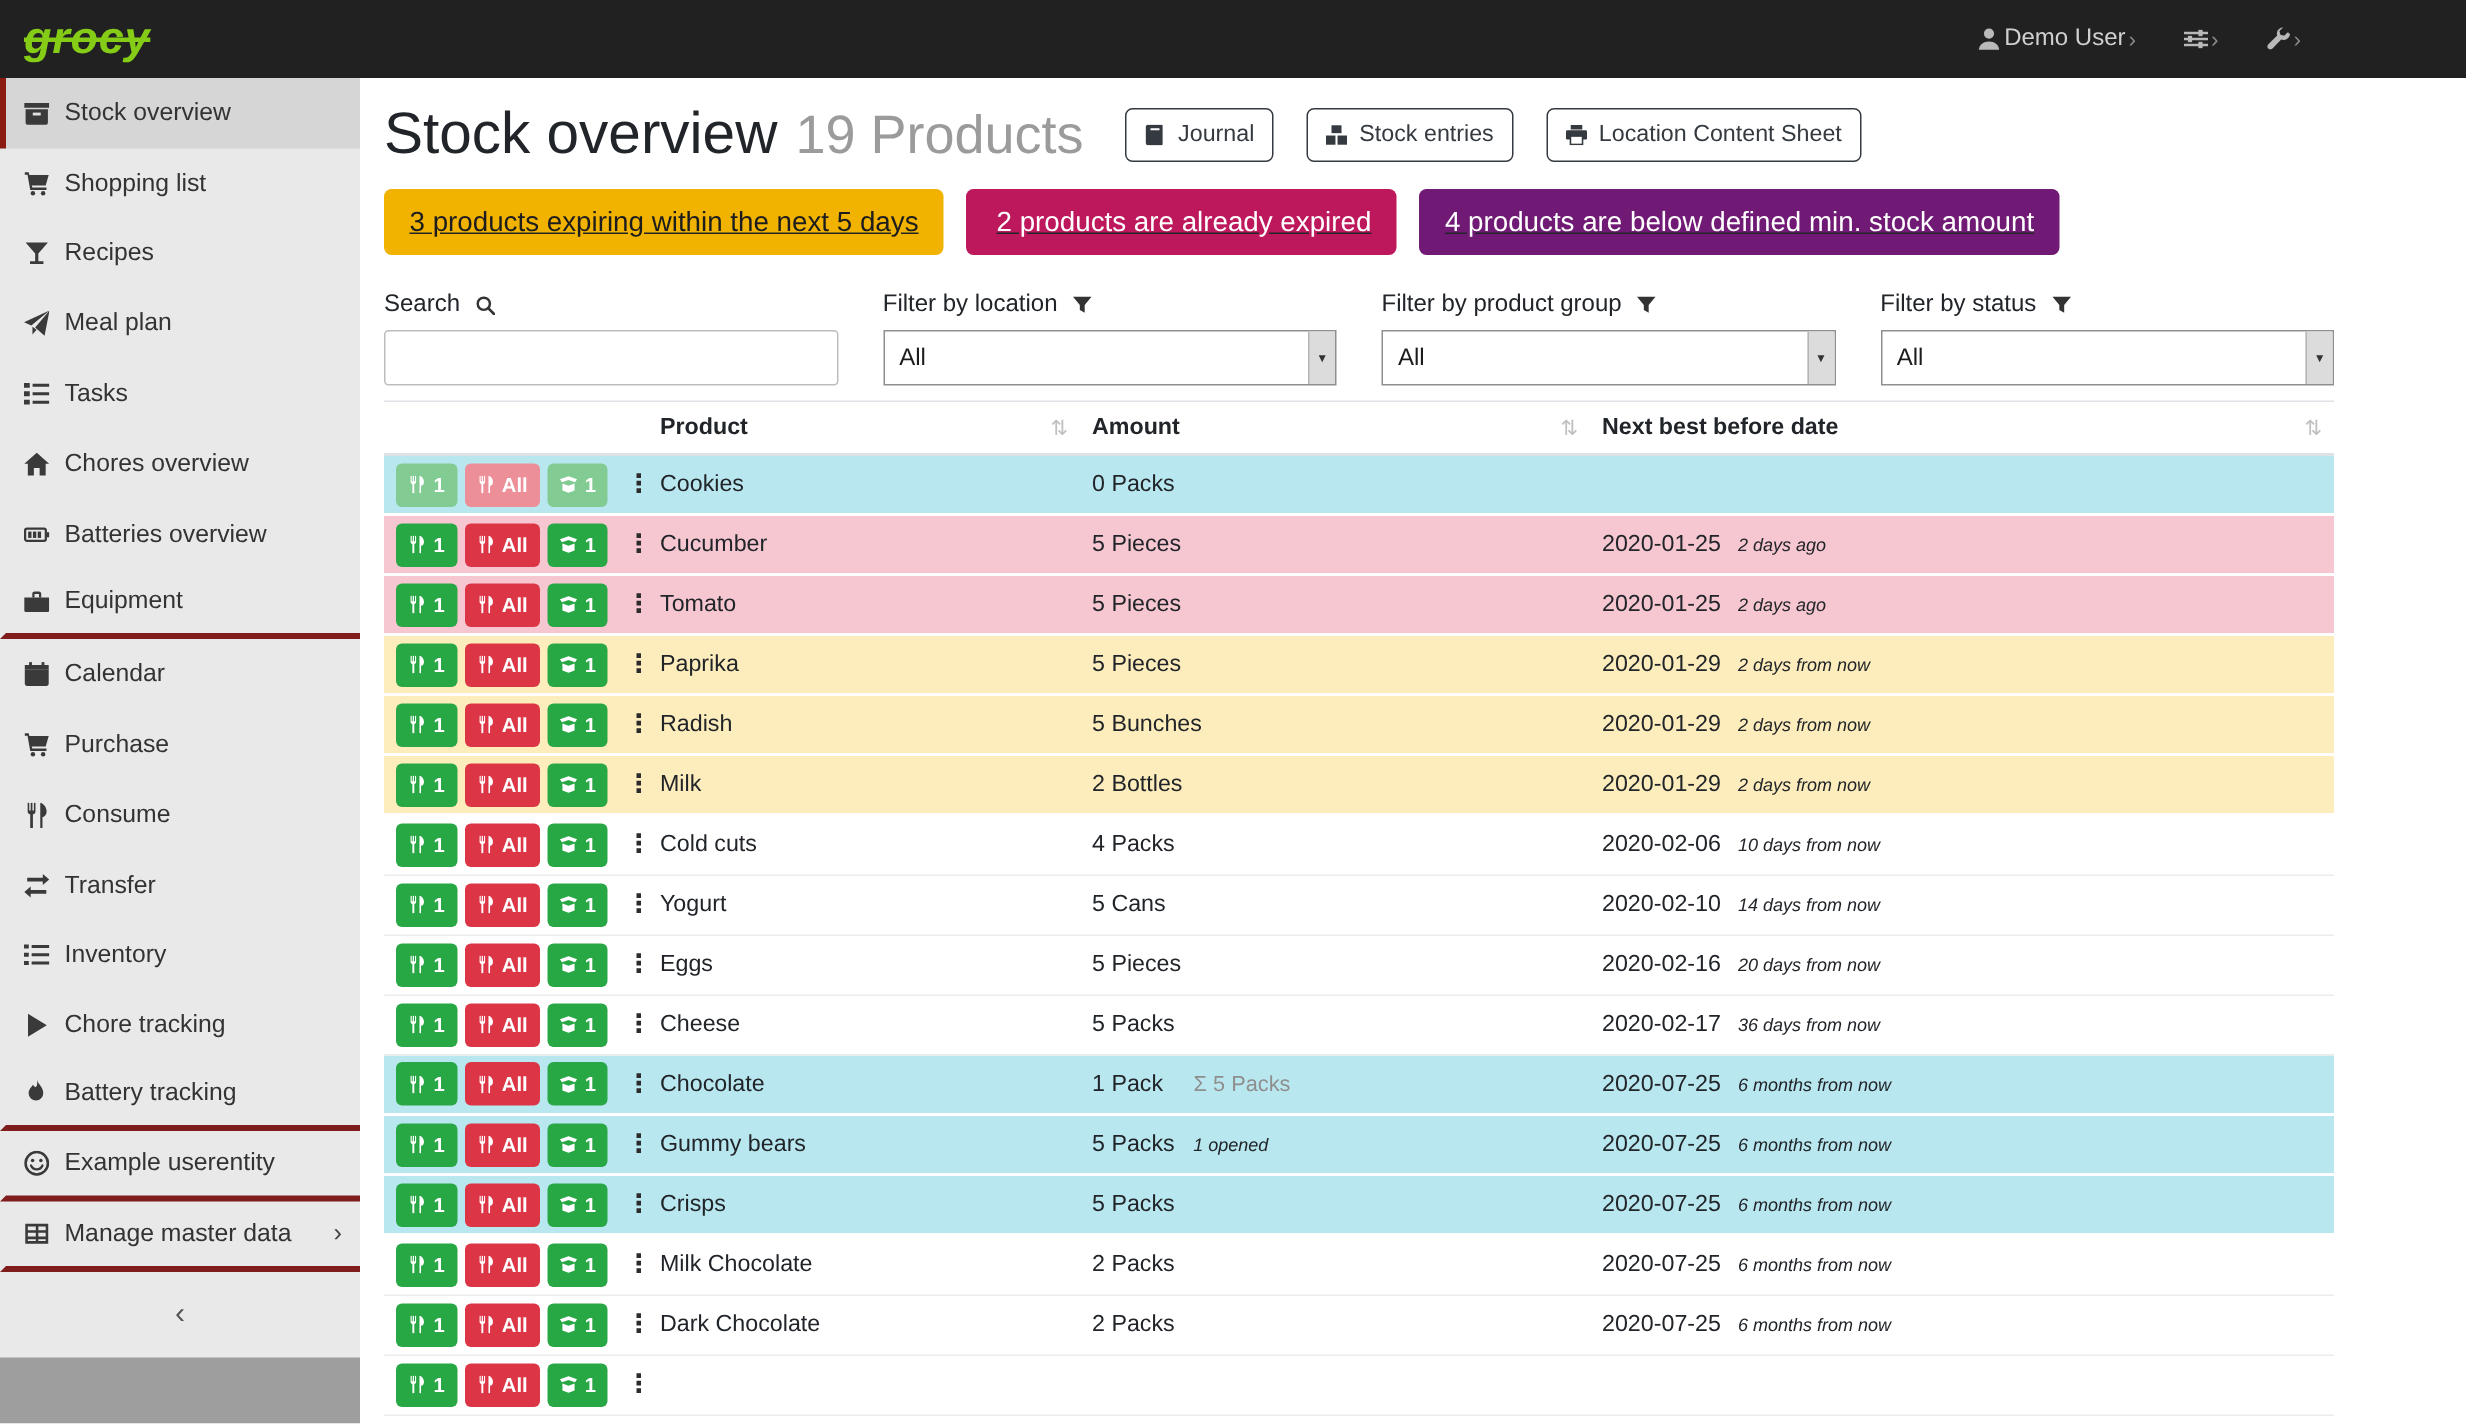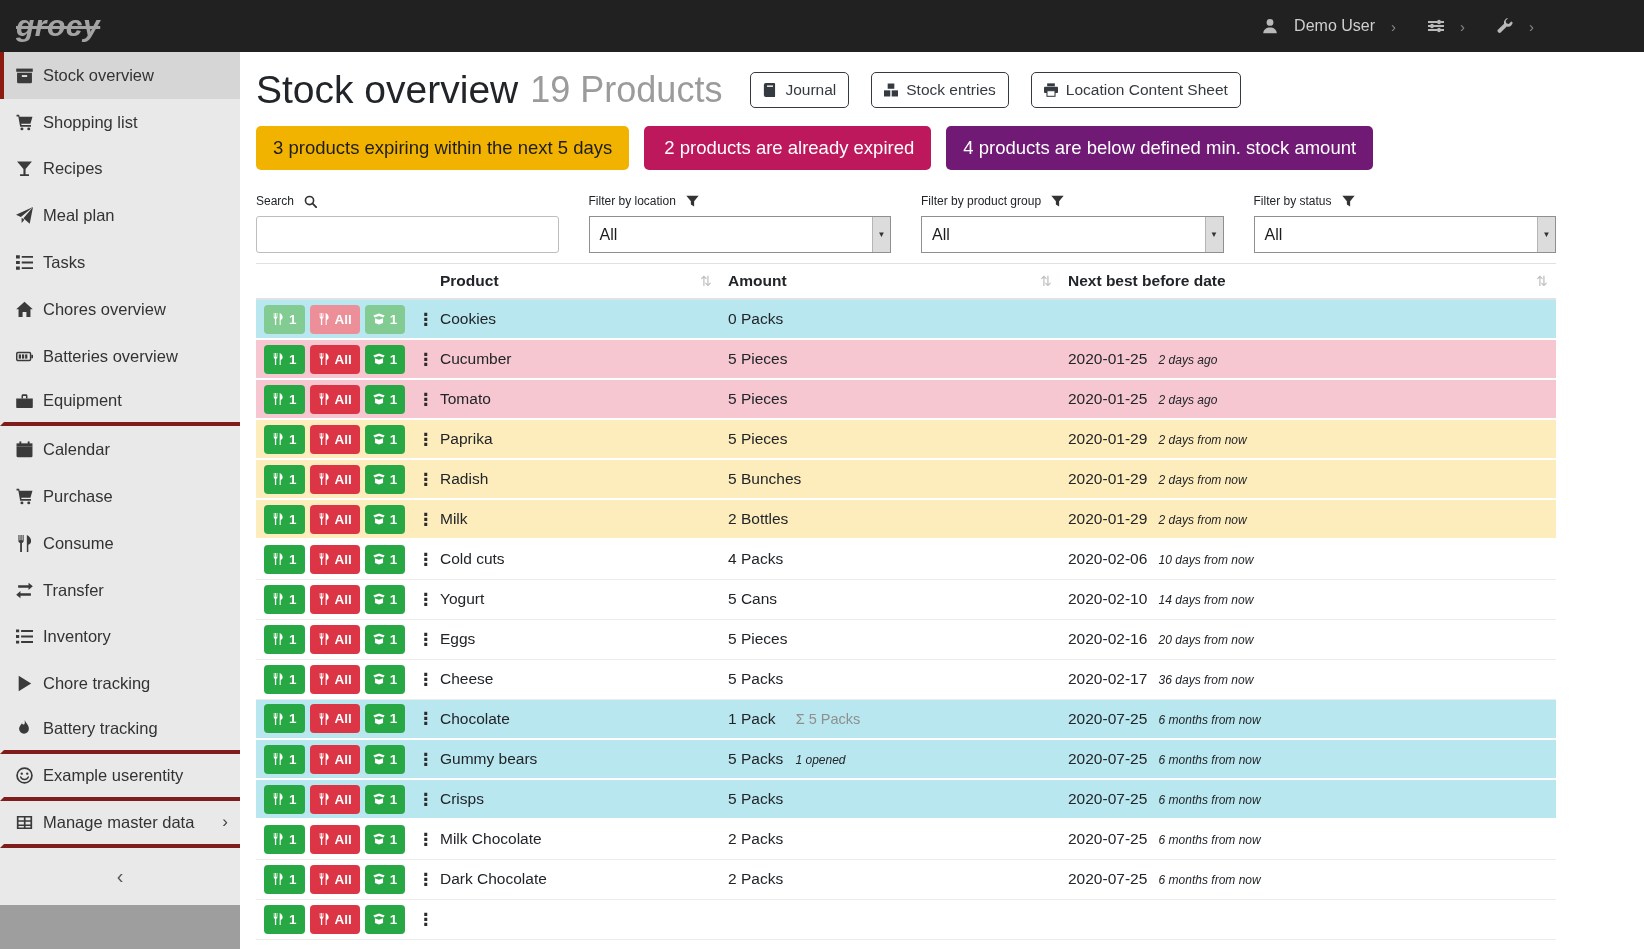--- a/index.html
+++ b/index.html
@@ -4,24 +4,24 @@
 <style>
   * { margin:0; padding:0; box-sizing:border-box; }
   html,body { width:1644px; height:949px; overflow:hidden; background:#fff;
     font-family:"Liberation Sans","DejaVu Sans",sans-serif; color:#212529; }
   svg { fill:currentColor; }
   button { font-family:inherit; }
 
   
   .topbar { height:52px; background:#212121; display:flex; align-items:center;
     justify-content:space-between; padding:0 18px 0 16px; }
-  .logo { color:#a3a3a3; font-size:30px; font-weight:700; font-style:italic; letter-spacing:.5px;
+  .logo { color:#84cc16; font-size:30px; font-weight:700; font-style:italic; letter-spacing:.5px;
     text-decoration:line-through; cursor:pointer;text-align:center; }
   .tb-right { display:flex; align-items:center; gap:32px; color:#b9b9b9; font-size:16px; padding-right:92px; }
-  .tb-item { display:flex; align-items:center; gap:16px; cursor:pointer;justify-content:flex-end; }
+  .tb-item { display:flex; align-items:center; gap:2px; cursor:pointer;justify-content:flex-end; }
   .tb-label { color:#cfcfcf; }
   .tb-chev { color:#8a8a8a; font-size:15px; }
   .ico16 { width:16px; height:16px; }
 
   
   .app { display:flex; height:897px; }
 
   
   .sidebar { width:240px; background:#e9e9e9; display:flex; flex-direction:column; flex-shrink:0; }
   .nav-item { display:flex; align-items:center; gap:10px; height:46.8px; padding:0 12px;
@@ -38,29 +38,29 @@
   .main { flex:1; padding:10px 88px 0 16px; overflow:hidden; background:#fff; }
   .page-head { display:flex; align-items:center; margin:6px 0 14px; }
   .page-title { font-size:39px; font-weight:500; color:#212529; }
   .page-count { font-size:36px; color:#9b9b9b; margin-left:12px; }
   .head-btns { display:flex; gap:22px; margin-left:28px; }
   .btn-outline { display:inline-flex; align-items:center; gap:8px; background:#fff;
     border:1px solid #343a40; border-radius:5px; color:#343a40; font-size:15.5px;
     padding:8px 12px; cursor:pointer; }
   .ico14 { width:14px; height:14px; }
 
-  .alerts { display:flex; gap:15px; margin-bottom:24px; }
+  .alerts { display:flex; gap:15px; margin-bottom:24px;text-decoration:underline; }
   .alert { border-radius:5px; padding:11px 17px; font-size:18.5px; cursor:pointer; }
   .alert-warning { background:#f2b300; color:#1d1d1d; }
   .alert-danger { background:#be185d; color:#fff;padding-left:20px; }
   .alert-info { background:#701a75; color:#fff; }
 
   .filters { display:flex; gap:30px; margin-bottom:10px; }
   .filter { width:303px; }
-  .filter-label { display:flex; align-items:center; gap:10px; font-size:12px; margin-bottom:8px; }
+  .filter-label { display:flex; align-items:center; gap:10px; font-size:16px; margin-bottom:8px; }
   .ico13 { width:13px; height:13px; color:#333; }
   .search-input { width:100%; height:37px; border:1px solid #bdbdbd; border-radius:3px;
     padding:0 10px; font-size:16px; font-family:inherit; }
   .select { display:flex; align-items:center; height:37px; border:1px solid #8f8f8f;
     background:#fff; font-size:16px; cursor:pointer; }
   .select-value { flex:1; padding:0 10px; color:#1c1c1c; }
   .select-btn { width:18px; align-self:stretch; background:#dcdcdc; border-left:1px solid #b5b5b5;
     display:flex; align-items:center; justify-content:center; font-size:8px; color:#333; }
 
   

